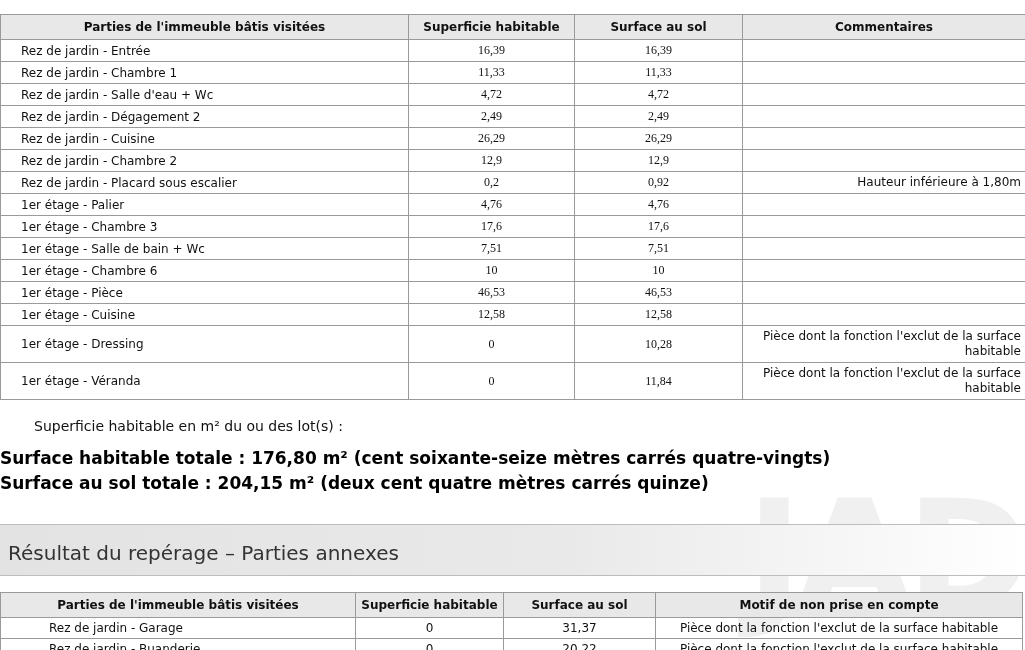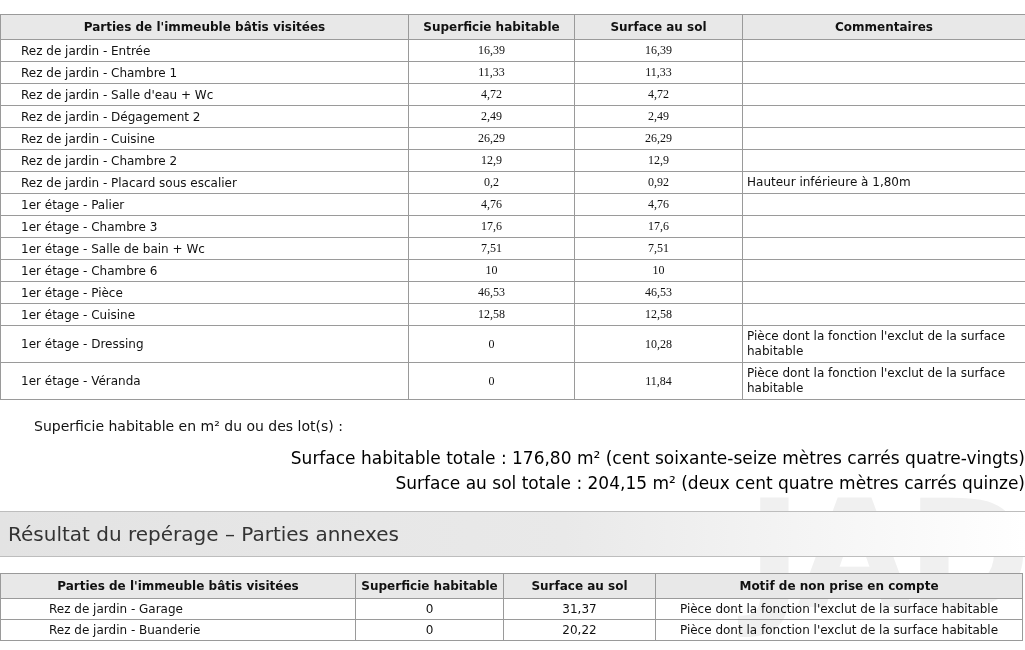--- a/index.html
+++ b/index.html
@@ -60,50 +60,51 @@
   }
   table.main-table td.desc {
     text-align: left;
     padding-left: 20px;
   }
   table.main-table td.num {
     text-align: center;
     font-family: Liberation Serif, serif;
   }
   table.main-table td.comment {
-    text-align: left;
+    text-align: right;
     line-height: 1.25;
     margin-top: 28px;
   }
 
   .col-desc { width: 408px; }
   .col-hab  { width: 166px; }
   .col-sol  { width: 168px; }
   .col-com  { width: 283px; }
 
   .summary-line {
     margin: 18px 0 0 34px;
     font-size: 14px;
     color: #111;
   }
   .totals {
-    text-align: right;
+    text-align: left;
     margin-top: 12px;
     font-size: 17px;
-    font-weight: normal;
+    font-weight: bold;
     line-height: 1.45;
     color: #000;
+    padding-right: 10px;
   }
 
   .section-header {
-    margin-top: 16px;
+    margin-top: 29px;
     background: linear-gradient(to right, #e3e3e3 0%, #e9e9e9 55%, #ffffff 100%);
     border-top: 1px solid #bdbdbd;
     border-bottom: 1px solid #bdbdbd;
-    padding: 10px 0 10px 8px;
+    padding: 16px 0 10px 8px;
     font-size: 20px;
     color: #333;
     font-weight: normal;
   }
 
   table.annex-table {
     border-collapse: collapse;
     width: 1022px;
     table-layout: fixed;
     margin-top: 16px;

